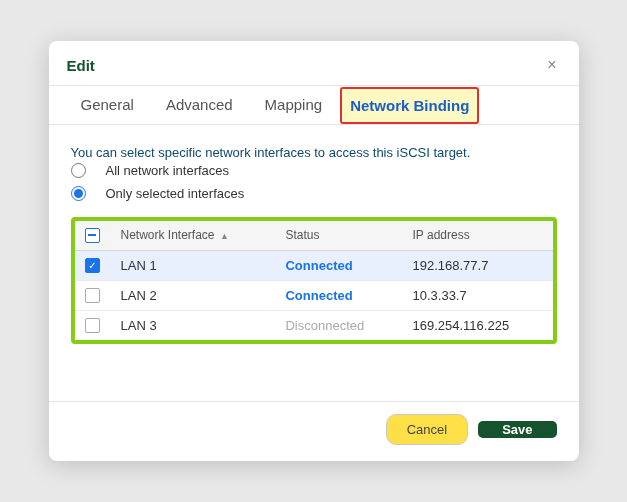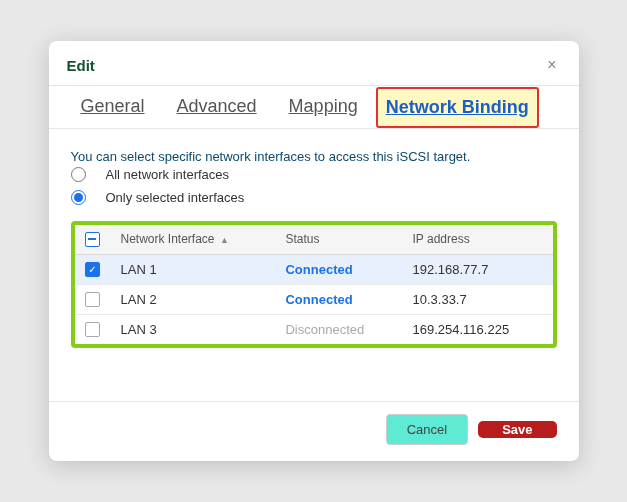--- a/index.html
+++ b/index.html
@@ -47,28 +47,27 @@
     }
     .tabs {
       display: flex;
       align-items: center;
       padding: 0 18px;
       border-bottom: 1px solid #e5e5e5;
       gap: 4px;
     }
     .tab {
       padding: 10px 14px;
-      font-size: 18px;
+      font-size: 15px;
       color: #555;
       cursor: pointer;
       border: none;
       background: none;
       border-bottom: 2px solid transparent;
       margin-bottom: -1px;
-      text-decoration: underline;
     }
     .tab.active-tab {
       color: #1a5fc8;
       font-weight: 600;
       border: 2px solid #e03030;
       border-radius: 3px;
       background: #fef9c3;
       margin-bottom: -1px;
       padding: 8px 8px;
     }
@@ -199,31 +198,31 @@
       align-items: center;
       justify-content: flex-end;
       padding: 12px 22px 16px 22px;
       gap: 10px;
       border-top: 1px solid #e5e5e5;
       margin-top: 8px;
     }
     .btn-cancel {
       padding: 7px 20px;
       border: 1px solid #ccc;
-      border-radius: 4px;
-      background: #5eead4;
+      border-radius: 10px;
+      background: #fde047;
       color: #444;
       font-size: 13px;
       cursor: pointer;
     }
     .btn-save {
       padding: 1px 24px;
       border: none;
       border-radius: 5px;
-      background: #b91c1c;
+      background: #14532d;
       color: #fff;
       font-size: 13px;
       font-weight: 600;
       cursor: pointer;
     }
   </style>
 </head>
 <body>
 
 <div class="dialog">

